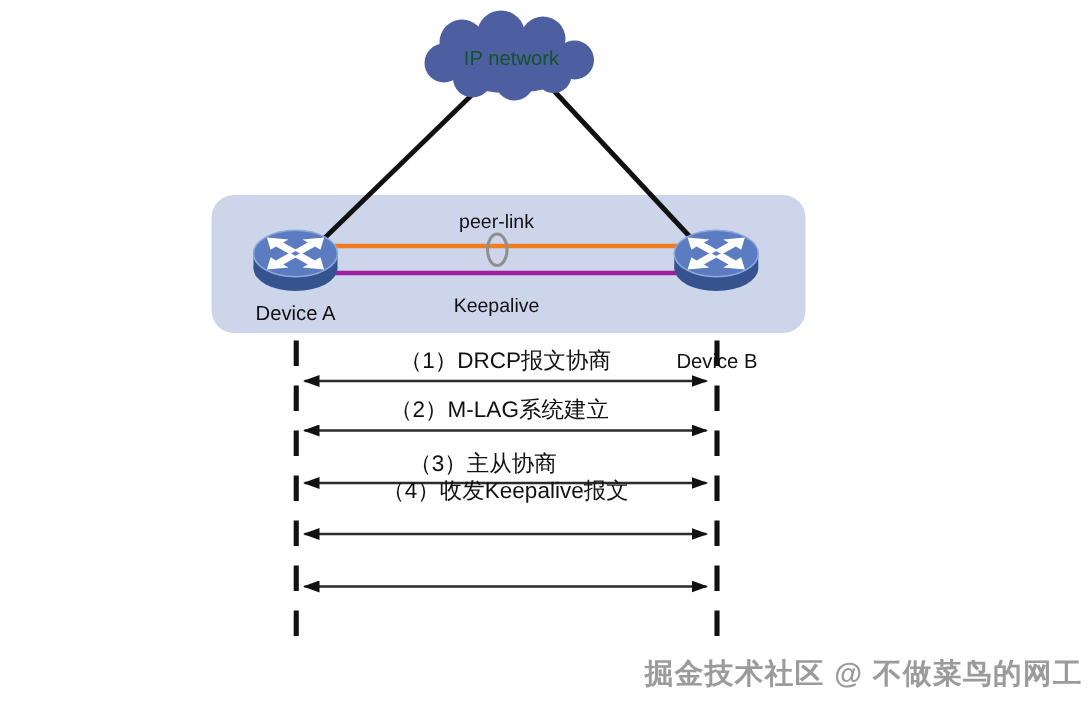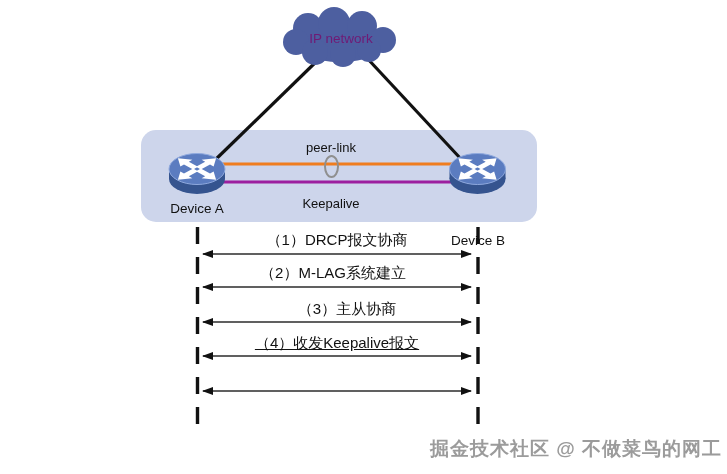--- a/index.html
+++ b/index.html
@@ -1,21 +1,21 @@
 <!DOCTYPE html>
 <html><head>
 <meta charset="utf-8">
 <style>
   html,body{margin:0;padding:0;background:#ffffff;}
   #stage{position:relative;width:727px;height:474px;background:#ffffff;overflow:hidden;
          font-family:"Liberation Sans",sans-serif;}
   #diagram-svg{position:absolute;left:0;top:0;}
   .label{position:absolute;white-space:nowrap;color:#111111;transform:translateX(-50%);
          font-family:"Liberation Sans",sans-serif;}
-  .cloud-label{color:#701a75;font-size:13.5px;}
+  .cloud-label{color:#14532d;font-size:13.5px;}
   .link-label{font-size:13px;}
   .device-label{font-size:13.5px;}
   .step-label{font-size:15px;}
   .watermark{position:absolute;right:5px;top:436px;transform:none;font-size:19px;font-weight:700;
              color:#9b9b9b;letter-spacing:1px;text-shadow:1px 1px 0 #ffffff;}
 </style>
 </head>
 <body>
 
 <div id="stage">
@@ -114,17 +114,17 @@
   <div class="label cloud-label" style="left:341px;top:31px;">IP network</div>
 
   <div class="label link-label" style="left:331px;top:140px;text-align:center;">peer-link</div>
   <div class="label link-label" style="left:331px;top:196px;">Keepalive</div>
 
   <div class="label device-label" style="left:197px;top:201px;">Device A</div>
   <div class="label device-label" style="left:478px;top:201px;margin-top:32px;">Device B</div>
 
   <div class="label step-label" style="left:337px;top:231px;">（1）DRCP报文协商</div>
   <div class="label step-label" style="left:333px;top:264px;">（2）M-LAG系统建立</div>
-  <div class="label step-label" style="left:347px;top:300px;">（3）主从协商</div>
-  <div class="label step-label" style="left:337px;top:334px;text-decoration:underline;">（4）收发Keepalive报文</div>
+  <div class="label step-label" style="left:322px;top:300px;">（3）主从协商</div>
+  <div class="label step-label" style="left:337px;top:318px;">（4）收发Keepalive报文</div>
 
   <div class="watermark">掘金技术社区 @ 不做菜鸟的网工</div>
 </div>
 
 </body></html>

